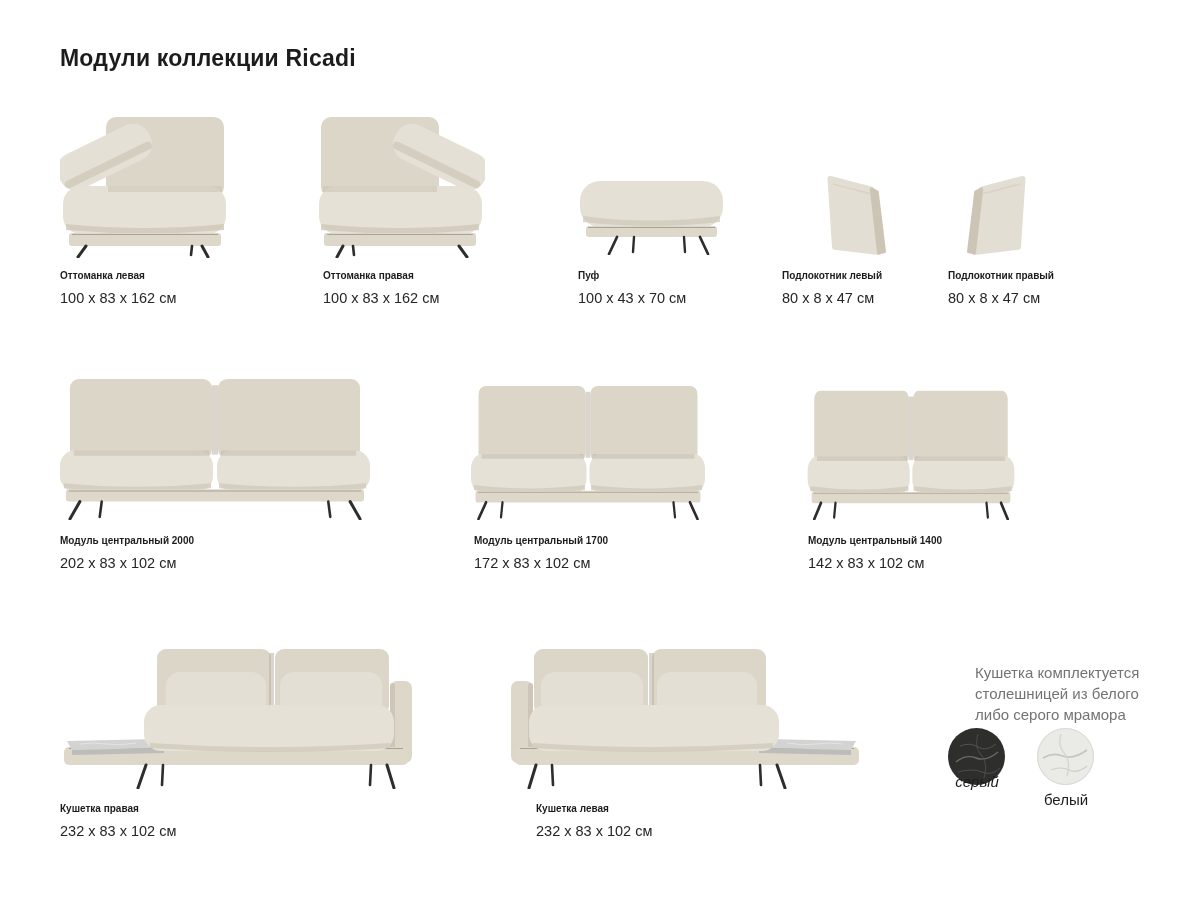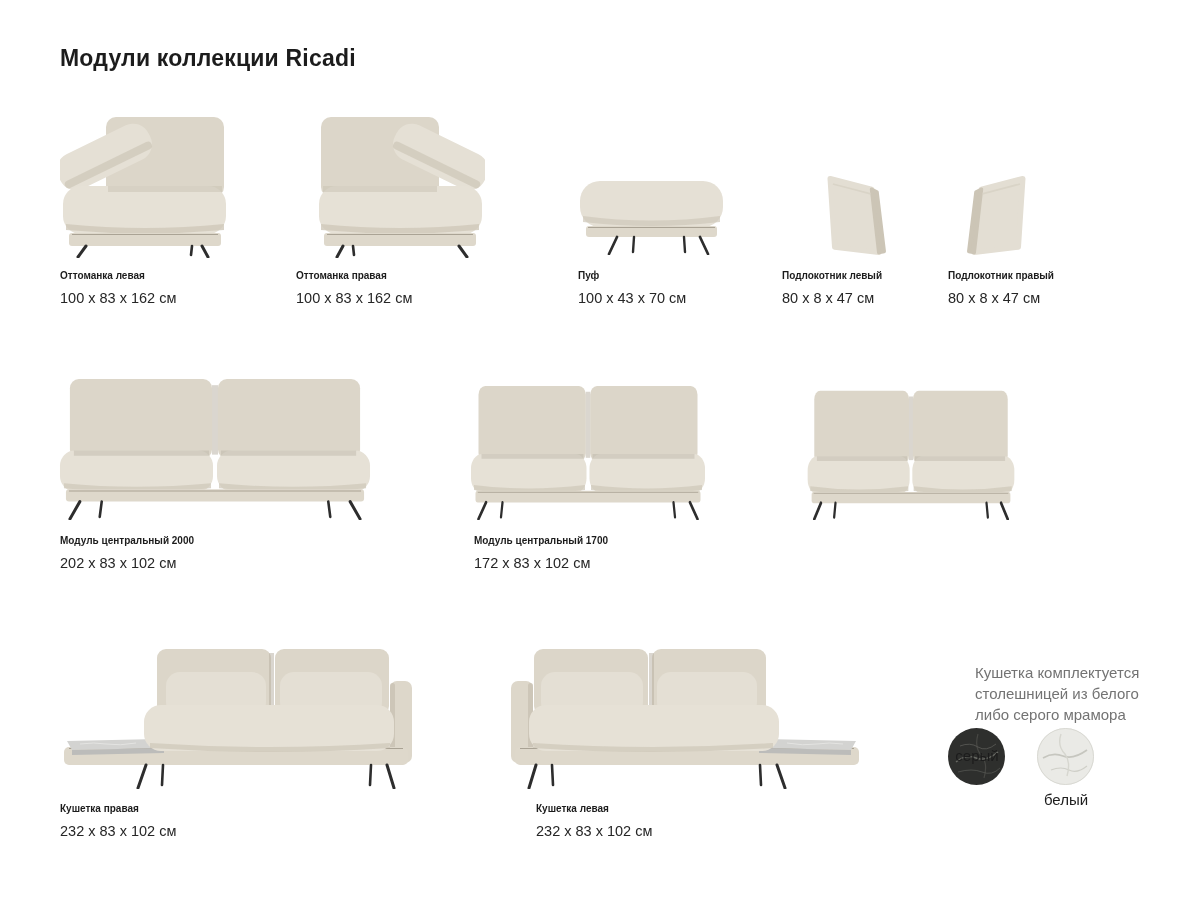--- a/index.html
+++ b/index.html
@@ -58,21 +58,21 @@
         <path d="M48,74 h114 v6 h-114 z" fill="#c8c1b1" opacity="0.5"></path>
         <path d="M6,112 Q85,120 164,112 L164,118 Q85,125 6,118 Z" fill="#cfc8b9" opacity="0.8"></path>
         <rect x="9" y="121" width="152" height="13" rx="3" fill="#ded8cb"></rect>
         <line x1="12" y1="122.5" x2="158" y2="122.5" stroke="#aaa395" stroke-width="1"></line>
         <path d="M26,134 L18,145" stroke="#2d2d2d" stroke-width="3" stroke-linecap="round" fill="none"></path>
         <path d="M132,134 L131,143" stroke="#2d2d2d" stroke-width="2.6" stroke-linecap="round" fill="none"></path>
         <path d="M142,134 L148,145" stroke="#2d2d2d" stroke-width="3" stroke-linecap="round" fill="none"></path>
       </g>
     </svg>
   </div>
-  <div class="plabel" style="left:296px; top:266px;">
+  <div class="plabel" style="left:323px; top:266px;">
     <div class="pname">Оттоманка правая</div>
     <div class="pdims">100 x 83 x 162 см</div>
   </div>
 
   <div class="img" style="left:578px; top:178px;">
     <svg width="147" height="77" viewBox="0 0 147 77">
       <rect x="2" y="3" width="143" height="46" rx="20" fill="#e5e0d5"></rect>
       <path d="M5,38 Q73,47 142,38 L142,44 Q73,52 5,44 Z" fill="#cfc8b9" opacity="0.7"></path>
       <rect x="8" y="48" width="131" height="11" rx="3" fill="#ded8cb"></rect>
       <line x1="10" y1="49.5" x2="137" y2="49.5" stroke="#aaa395" stroke-width="1"></line>
@@ -172,20 +172,24 @@
       <path d="M166,72 h136 v5 h-136 z" fill="#b0a99a" opacity=".35"></path>
       <path d="M8,104 Q80,111 156,104 L156,109 Q80,116 8,109 Z" fill="#cfc8b9" opacity=".75"></path>
       <path d="M164,104 Q240,111 312,104 L312,109 Q240,116 164,109 Z" fill="#cfc8b9" opacity=".75"></path>
       <rect x="10" y="110" width="300" height="12" rx="3" fill="#ded8cb"></rect>
       <line x1="13" y1="111.5" x2="307" y2="111.5" stroke="#a9a294" stroke-width="1"></line>
       <path d="M24,122 L14,139" stroke="#2d2d2d" stroke-width="3.8" stroke-linecap="round" fill="none"></path>
       <path d="M46,122 L44,137" stroke="#2d2d2d" stroke-width="3.4" stroke-linecap="round" fill="none"></path>
       <path d="M274,122 L276,137" stroke="#2d2d2d" stroke-width="3.4" stroke-linecap="round" fill="none"></path>
       <path d="M296,122 L306,139" stroke="#2d2d2d" stroke-width="3.8" stroke-linecap="round" fill="none"></path>
     </svg>
+  </div>
+  <div class="plabel" style="left:808px; top:531px;">
+    <div class="pname">Модуль центральный 1400</div>
+    <div class="pdims">142 x 83 x 102 см</div>
   </div>
 
   <div class="img" style="left:60px; top:647px;">
     <svg width="352" height="142" viewBox="0 0 352 142">
       <rect x="97" y="2" width="114" height="66" rx="9" fill="#dcd6c9"></rect>
       <rect x="215" y="2" width="114" height="66" rx="9" fill="#dcd6c9"></rect>
       <rect x="209" y="6" width="5" height="58" fill="#b5ae9f" opacity=".5"></rect>
       <rect x="106" y="25" width="100" height="44" rx="14" fill="#e4dfd4"></rect>
       <path d="M110,62 h92 v6 h-92 z" fill="#c8c1b1" opacity=".55"></path>
       <rect x="220" y="25" width="102" height="44" rx="14" fill="#e4dfd4"></rect>
@@ -249,21 +253,21 @@
 
   <div class="swatch" style="left:948px; top:728px;">
     <svg width="57" height="57" viewBox="0 0 57 57">
       <circle cx="28.5" cy="28.5" r="28.5" fill="#2e2f2d"></circle>
       <path d="M8,34 Q18,26 28,30 T50,24" stroke="#80817b" stroke-width="1.4" fill="none" opacity=".7"></path>
       <path d="M12,18 Q22,14 30,19 T48,16" stroke="#6a6b66" stroke-width="1" fill="none" opacity=".6"></path>
       <path d="M10,44 Q24,40 34,44 T52,40" stroke="#6a6b66" stroke-width="1" fill="none" opacity=".5"></path>
       <path d="M30,6 Q26,20 34,28 Q40,36 36,50" stroke="#585953" stroke-width="1.2" fill="none" opacity=".6"></path>
     </svg>
   </div>
-  <div class="swatch-label" style="left:933px; top:747px;">серый</div>
+  <div class="swatch-label" style="left:933px; top:773px;font-style:italic;">серый</div>
 
   <div class="swatch" style="left:1037px; top:728px;">
     <svg width="57" height="57" viewBox="0 0 57 57">
       <circle cx="28.5" cy="28.5" r="28.5" fill="#eaeae6"></circle>
       <circle cx="28.5" cy="28.5" r="28" fill="none" stroke="#d9d9d3" stroke-width="1"></circle>
       <path d="M6,30 Q16,24 26,28 T50,22" stroke="#c6c6bf" stroke-width="1.6" fill="none"></path>
       <path d="M14,42 Q24,38 32,42 T50,38" stroke="#cfcfc8" stroke-width="1.2" fill="none"></path>
       <path d="M24,6 Q20,18 28,26 Q34,34 30,48" stroke="#d6d6cf" stroke-width="1.4" fill="none"></path>
     </svg>
   </div>

